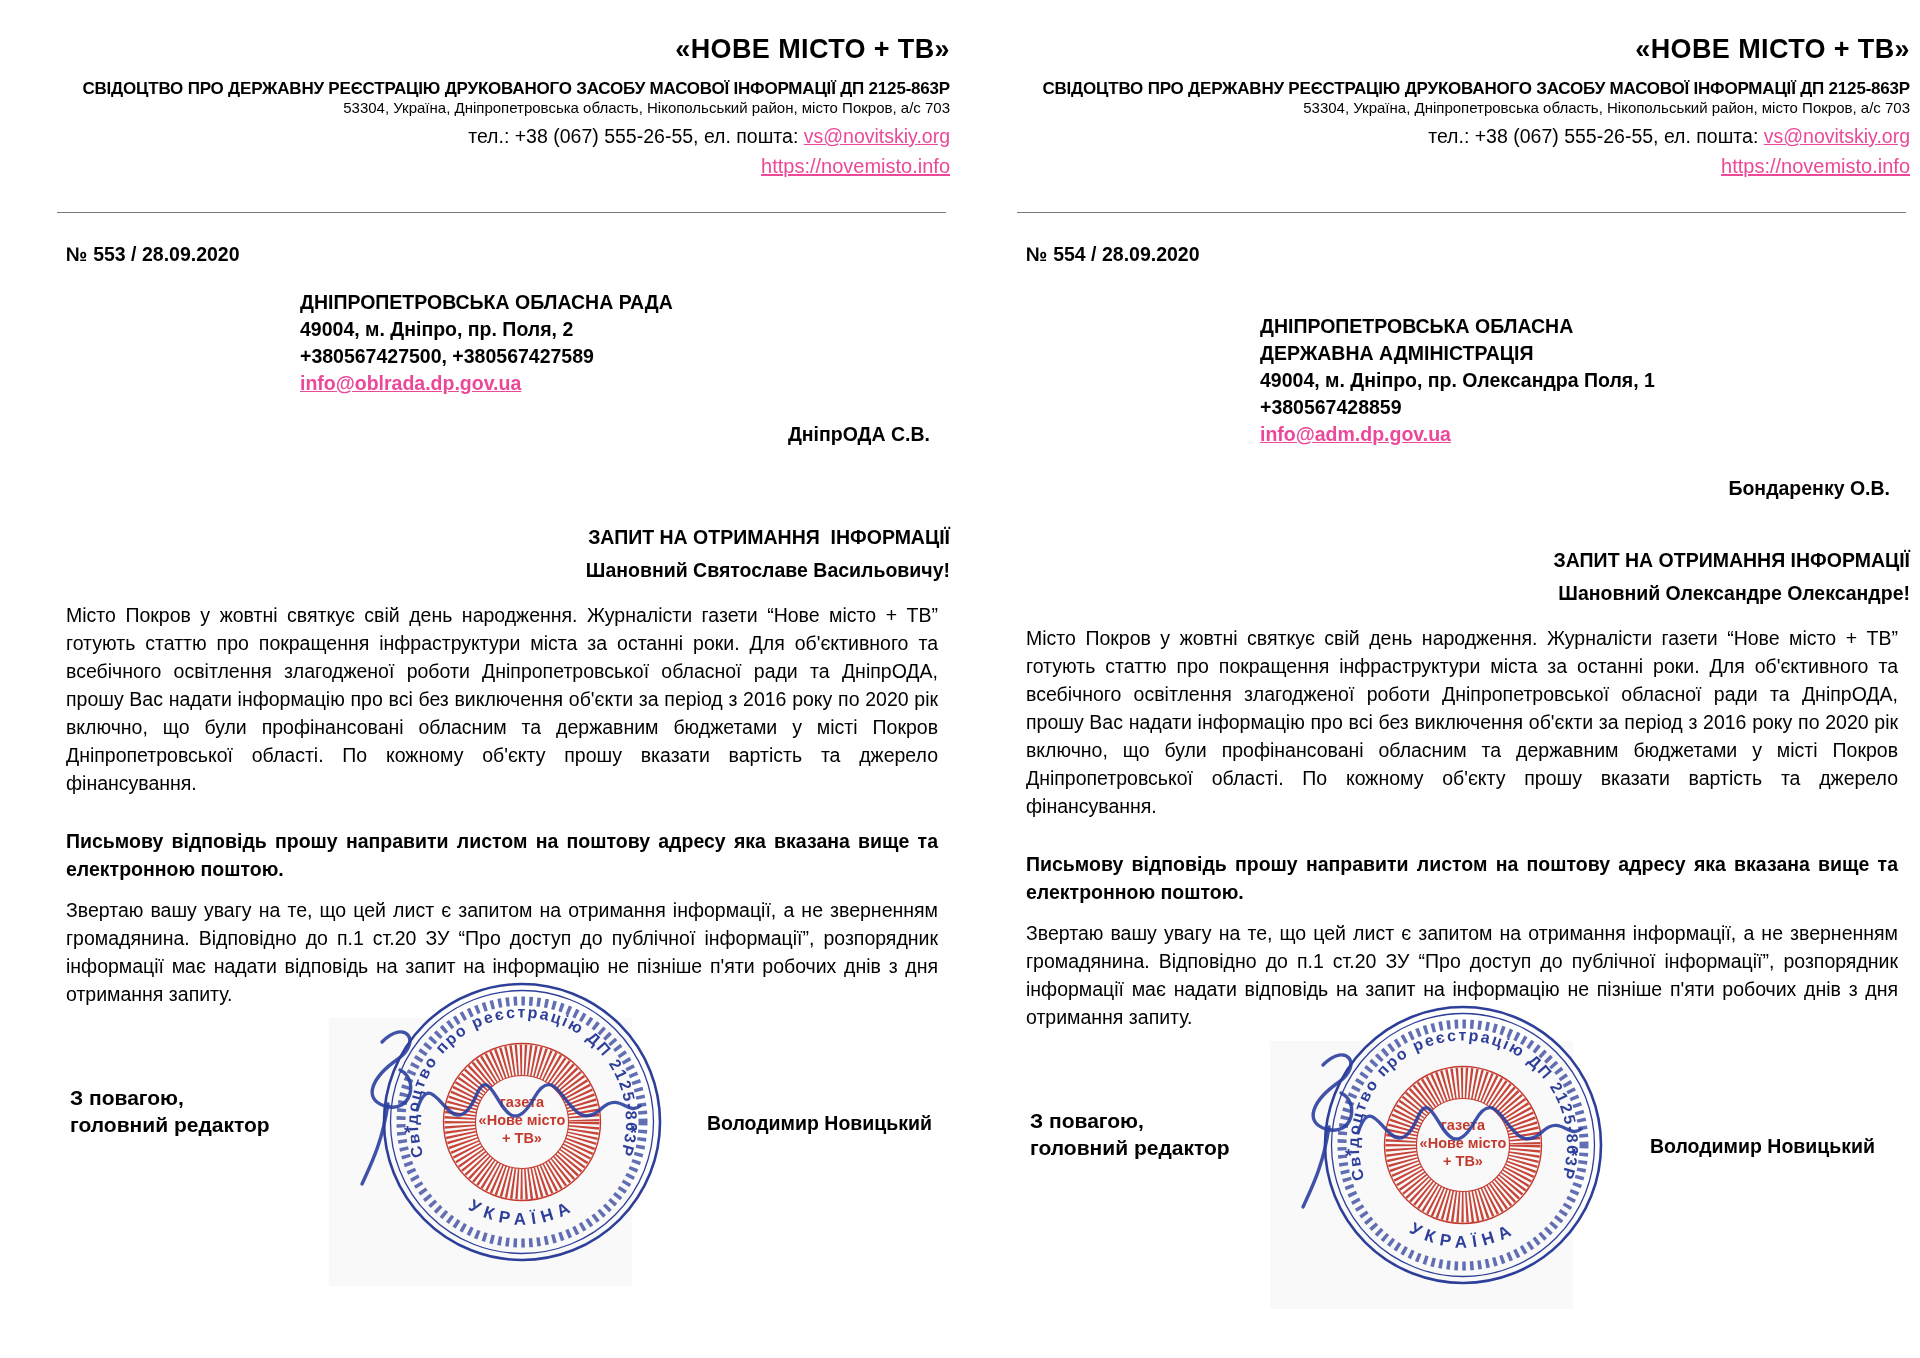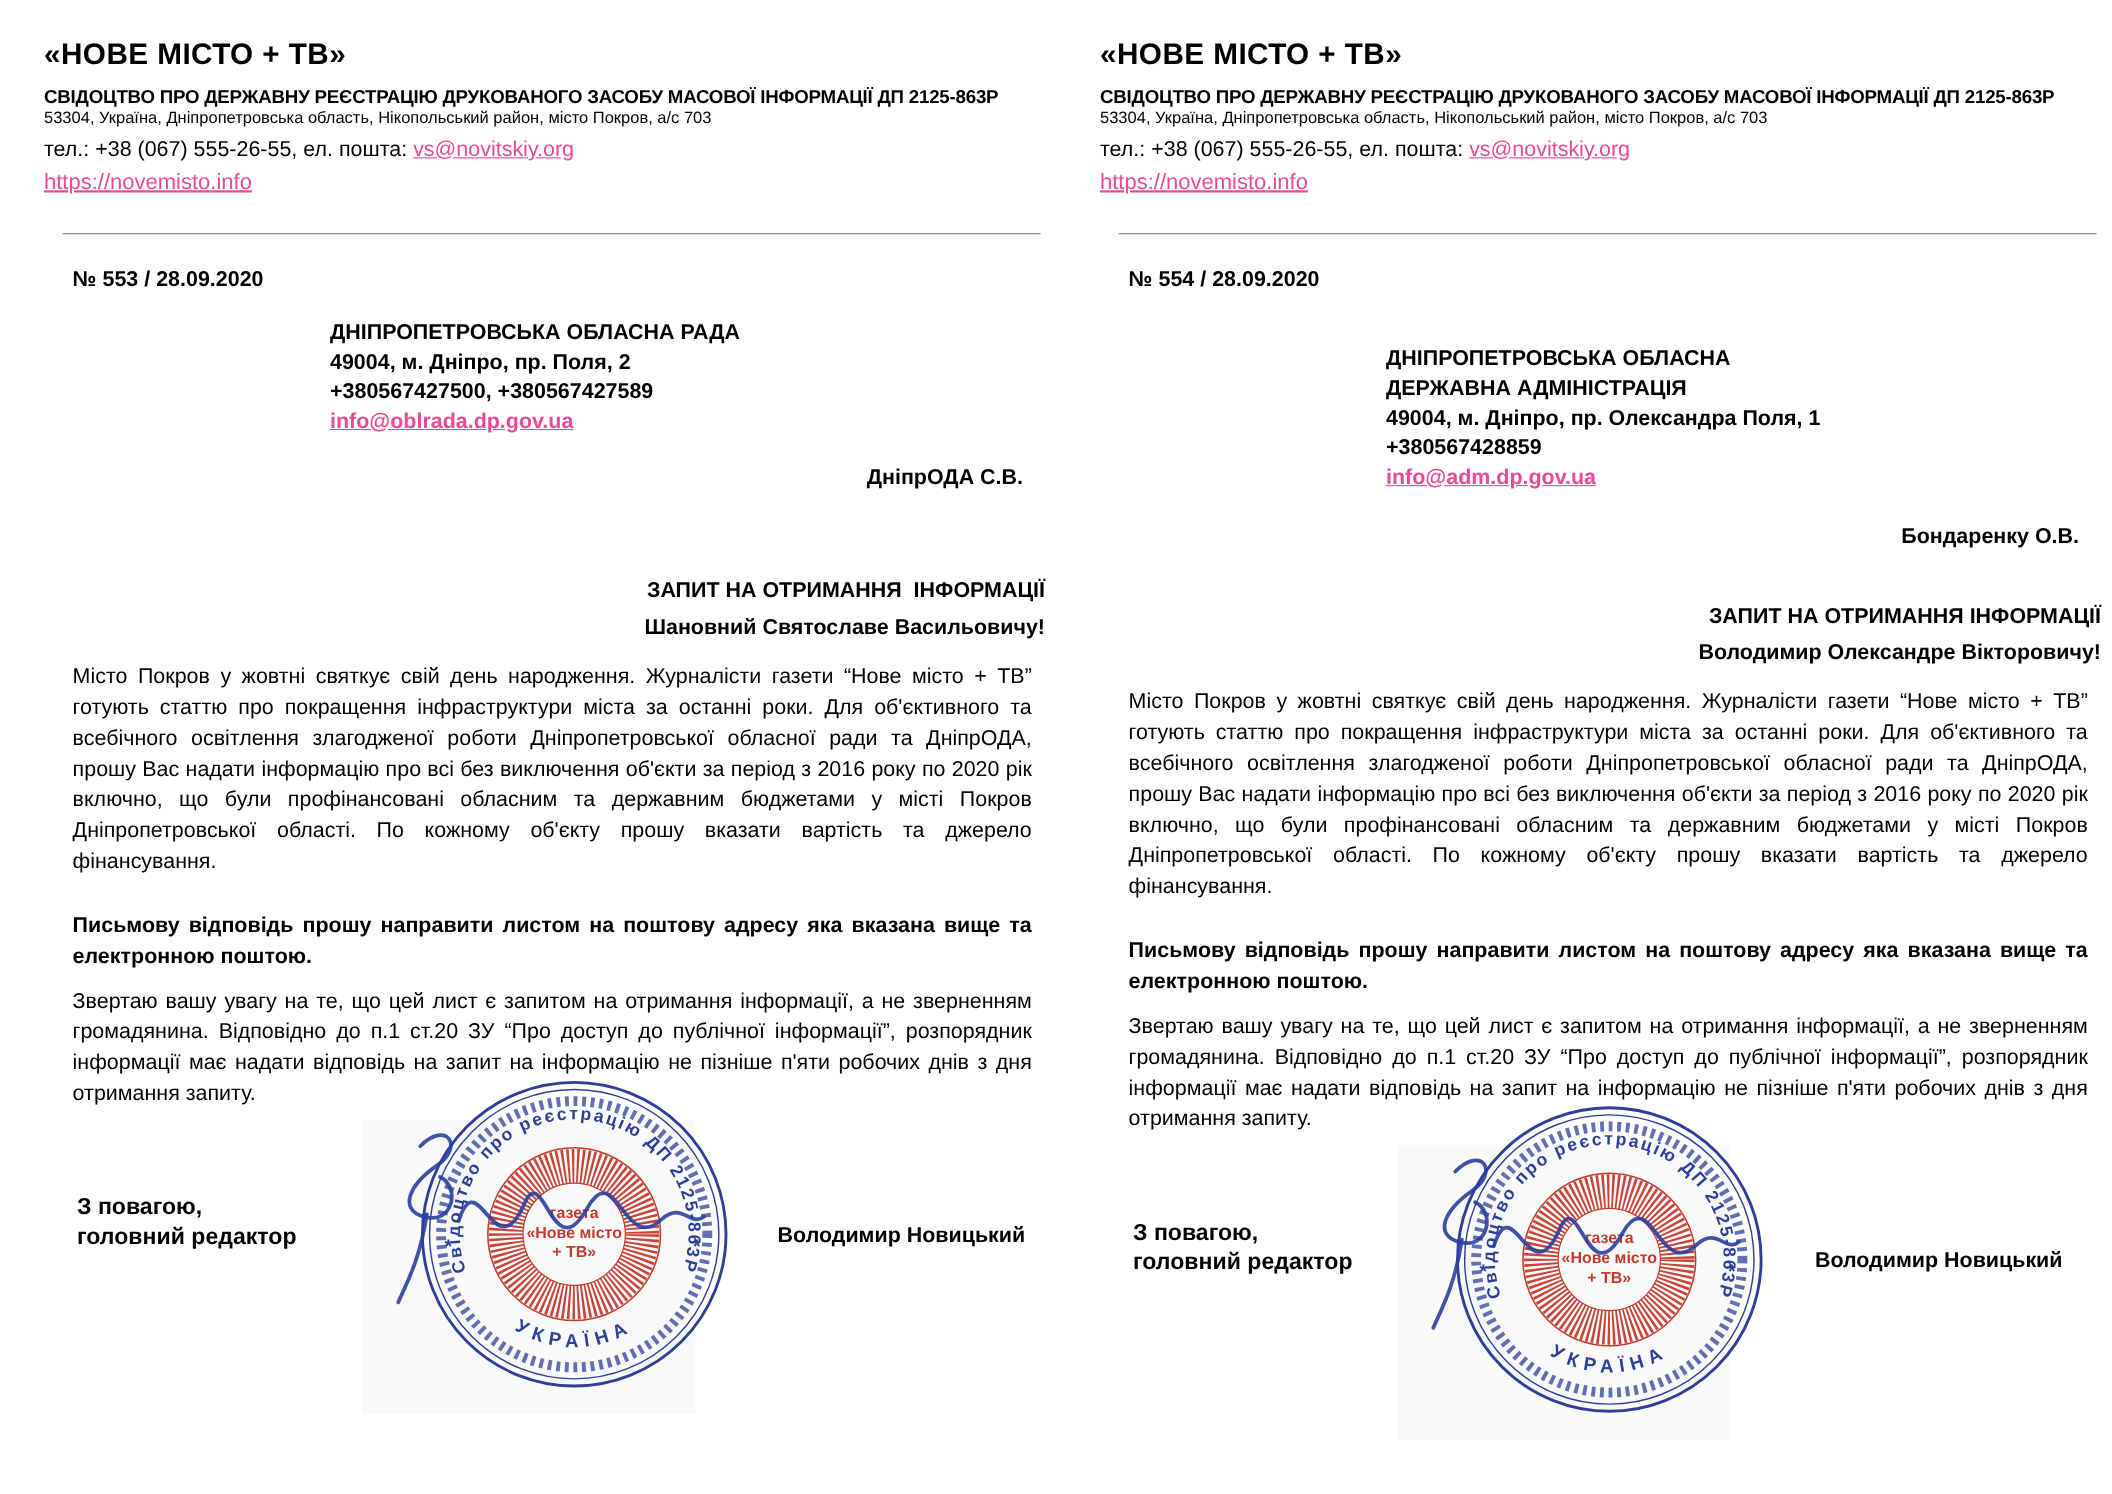--- a/index.html
+++ b/index.html
@@ -6,21 +6,21 @@
   body{
     width:1920px;height:1358px;position:relative;background:#ffffff;
     font-family:"Liberation Sans",sans-serif;color:#000;
     -webkit-font-smoothing:antialiased;
   }
   .page{position:absolute;top:0;width:960px;height:1358px;background:#fff;overflow:hidden}
   .pg1{left:0}
   .pg2{left:960px}
 
   
-  .hdr{position:absolute;top:34px;left:40px;right:10px;text-align:left}
+  .hdr{position:absolute;top:34px;left:40px;right:10px;text-align:right}
   .hdr-title{font-size:27px;font-weight:bold;letter-spacing:.4px}
   .hdr-reg{font-size:17px;font-weight:bold;margin-top:14px;letter-spacing:-.2px}
   .hdr-addr{font-size:15px;}
   .hdr-tel{font-size:19.5px;margin-top:9px}
   .hdr-url{font-size:20px;margin-top:7px}
   a.lnk{color:#ec4899;text-decoration:underline;cursor:pointer}
   .rule{position:absolute;left:57px;right:14px;top:212px;border-top:1.4px solid #7a7a7a}
 
   .num{position:absolute;left:66px;top:243px;font-weight:bold;font-size:19.5px}
 
@@ -146,21 +146,21 @@
         <div>ДНІПРОПЕТРОВСЬКА ОБЛАСНА</div>
         <div>ДЕРЖАВНА АДМІНІСТРАЦІЯ</div>
         <div>49004, м. Дніпро, пр. Олександра Поля, 1</div>
         <div>+380567428859</div>
       </div>
     <div><a href="#" class="lnk">info@adm.dp.gov.ua</a></div>
   </div>
 
   <div class="addressee">Бондаренку О.В.</div>
   <div class="subject">ЗАПИТ НА ОТРИМАННЯ ІНФОРМАЦІЇ</div>
-  <div class="greeting">Володимир Олександре Вікторовичу!</div>
+  <div class="greeting">Шановний Олександре Олександре!</div>
 
   <div class="para pm">Місто Покров у жовтні святкує свій день народження. Журналісти газети “Нове місто + ТВ” готують статтю про покращення інфраструктури міста за останні роки. Для об'єктивного та всебічного освітлення злагодженої роботи Дніпропетровської обласної ради та ДніпрОДА, прошу Вас надати інформацію про всі без виключення об'єкти за період з 2016 року по 2020 рік включно, що були профінансовані обласним та державним бюджетами у місті Покров Дніпропетровської області. По кожному об'єкту прошу вказати вартість та джерело фінансування.</div>
   <div class="para pb">Письмову відповідь прошу направити листом на поштову адресу яка вказана вище та електронною поштою.</div>
   <div class="para pi">Звертаю вашу увагу на те, що цей лист є запитом на отримання інформації, а не зверненням громадянина. Відповідно до п.1 ст.20 ЗУ “Про доступ до публічної інформації”, розпорядник інформації має надати відповідь на запит на інформацію не пізніше п'яти робочих днів з дня отримання запиту.</div>
 
   <div class="closing">
     <div>З повагою,</div>
     <div>головний редактор</div>
   </div>
   <div class="sig-name">Володимир Новицький</div>

